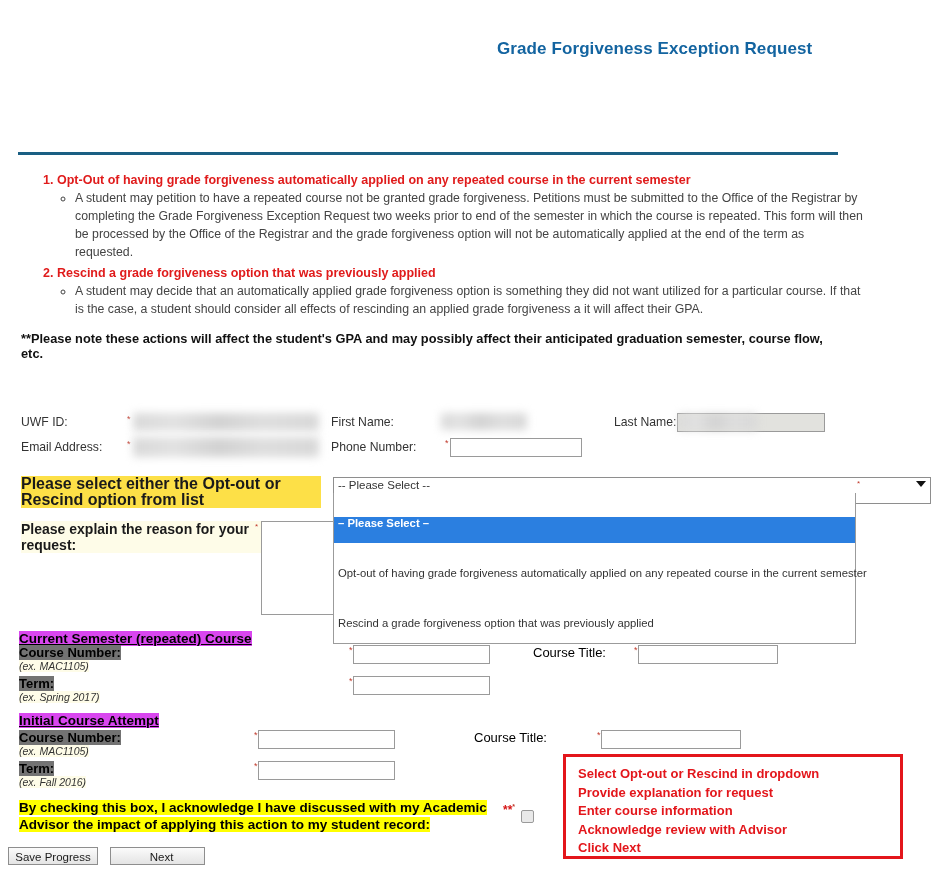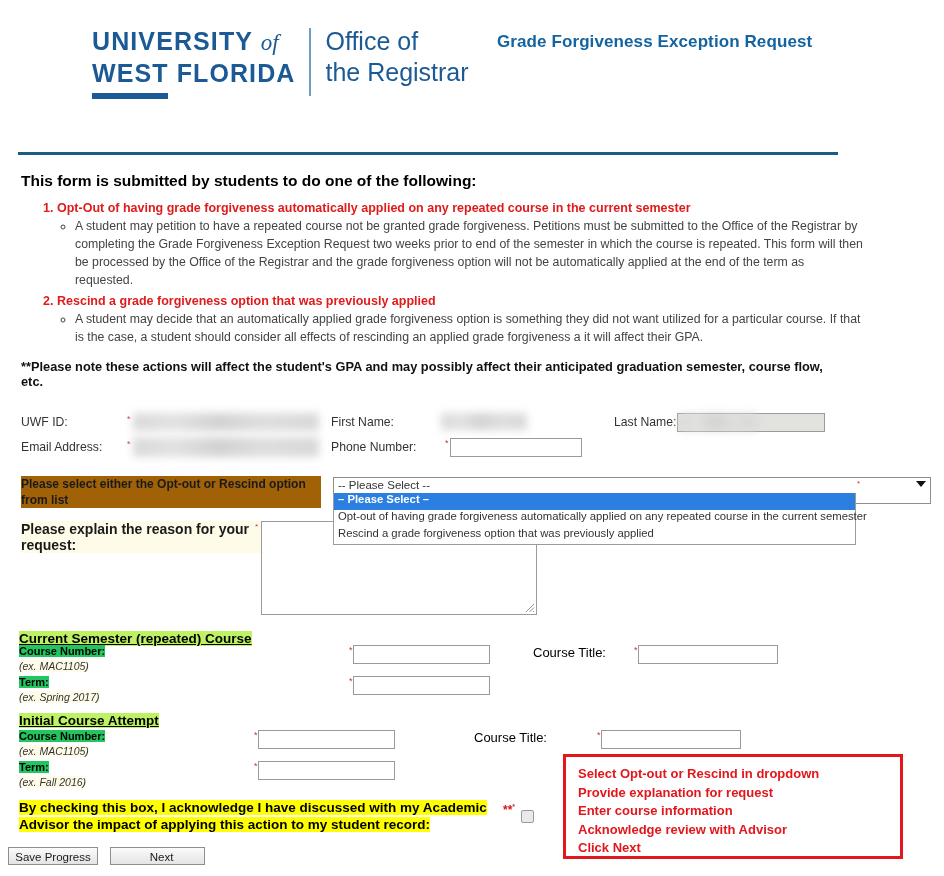--- a/index.html
+++ b/index.html
@@ -77,21 +77,21 @@
     padding-left: 14px;
     font-size: 25px;
     line-height: 31px;
     font-weight: normal;
     color: #1b5a94;
     white-space: nowrap;
   }
   .form-title {
     position: absolute;
     left: 497px;
-    top: 32px;
+    top: 39px;
     font-size: 17px;
     font-weight: bold;
     color: #1364a0;
     letter-spacing: 0.1px;
     white-space: nowrap;
   }
   .divider {
     position: absolute;
     left: 18px;
     top: 152px;
@@ -183,25 +183,25 @@
     height: 19px;
   }
   .txtbox.grey { background: #e2e2de; border: 1px solid #9a9a9a; }
 
   
   .sel-label {
     position: absolute;
     left: 21px;
     top: 476px;
     width: 300px;
-    font-size: 12px;
+    font-size: 16px;
     font-weight: bold;
     color: #1a1a1a;
     line-height: 16px;
-    background: #a16207;
+    background: #fde047;
   }
   .reason-label {
     position: absolute;
     left: 21px;
     top: 521px;
     width: 240px;
     font-size: 14px;
     font-weight: bold;
     color: #1a1a1a;
     line-height: 16px;
@@ -245,23 +245,24 @@
     width: 523px;
     background: #ffffff;
     border: 1px solid #9b9b9b;
     border-top: none;
     font-size: 11.3px;
     color: #333333;
     z-index: 20;
   }
   .select-list .opt {
     padding: 0 4px;
-    height: 17px;
+    height: 26px;
     line-height: 13px;
     white-space: nowrap;
+    margin-top: 24px;
   }
   .select-list .opt.sel {
     background: #2b7fe0;
     color: #ffffff;
     font-weight: bold;
   }
 
   .reason-area {
     position: absolute;
     left: 261px;
@@ -287,29 +288,29 @@
     height: 10px;
   }
 
   
   .sec-heading {
     position: absolute;
     font-size: 13.5px;
     font-weight: bold;
     color: #000000;
     text-decoration: underline;
-    background: #bef264;
+    background: #d946ef;
     white-space: nowrap;
   }
   .crs-label {
     position: absolute;
-    font-size: 11px;
+    font-size: 13px;
     font-weight: bold;
     color: #000000;
-    background: #22c55e;
+    background: #737373;
     white-space: nowrap;
   }
   .crs-hint {
     position: absolute;
     font-size: 10.5px;
     font-style: italic;
     color: #333333;
     background: #fefce8;
     white-space: nowrap;
   }
@@ -394,38 +395,25 @@
     font-family: "Liberation Sans", sans-serif;
     cursor: pointer;
   }
   .btn.save { width: 90px; }
   .btn.next { width: 95px; margin-left: 8px; padding-left: 15px; }
 </style>
 </head>
 <body>
 
 <div class="header">
-  <div class="logo">
-    <div class="logo-left">
-      <div class="logo-line1"><span>UNIVERSITY</span> <span class="of">of</span></div>
-      <div class="logo-line2">WEST FLORIDA</div>
-      <div class="logo-rule"></div>
-    </div>
-    <div class="logo-divider"></div>
-    <div class="logo-right">
-      <div>Office of</div>
-      <div>the Registrar</div>
-    </div>
-  </div>
   <div class="form-title">Grade Forgiveness Exception Request</div>
 </div>
 <div class="divider"></div>
 
 <div class="intro">
-  <div class="intro-heading">This form is submitted by students to do one of the following:</div>
   <ol class="reasons">
     <li>
       <span class="li-text">Opt-Out of having grade forgiveness automatically applied on any repeated course in the current semester</span>
       <ul class="subs">
         <li>A student may petition to have a repeated course not be granted grade forgiveness. Petitions must be submitted to the Office of the Registrar by completing the Grade Forgiveness Exception Request two weeks prior to end of the semester in which the course is repeated. This form will then be processed by the Office of the Registrar and the grade forgiveness option will not be automatically applied at the end of the term as requested.</li>
       </ul>
     </li>
     <li>
       <span class="li-text">Rescind a grade forgiveness option that was previously applied</span>
       <ul class="subs">

